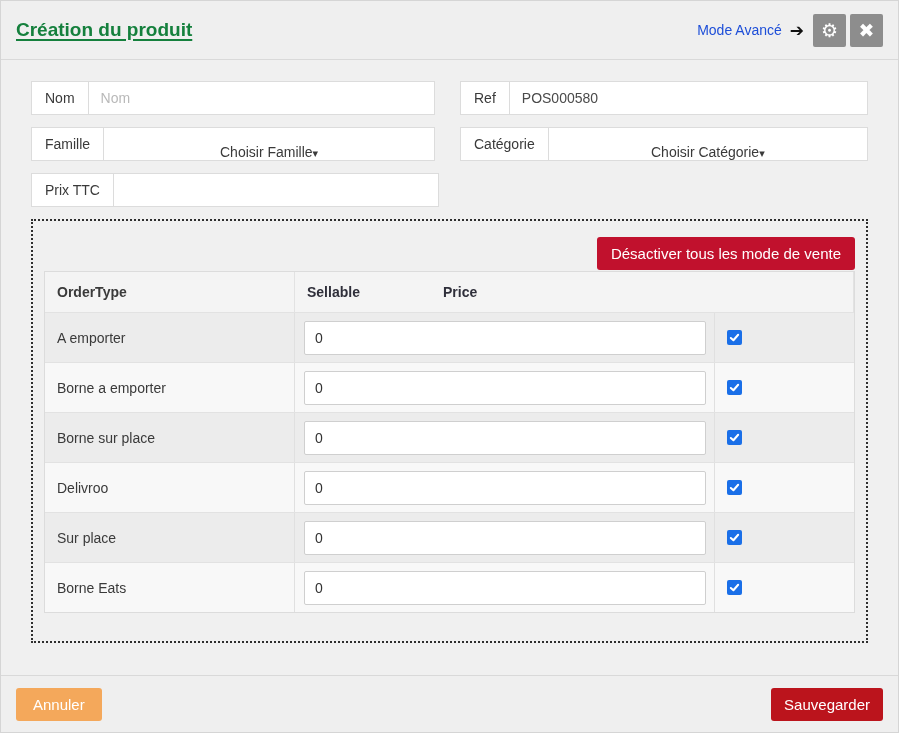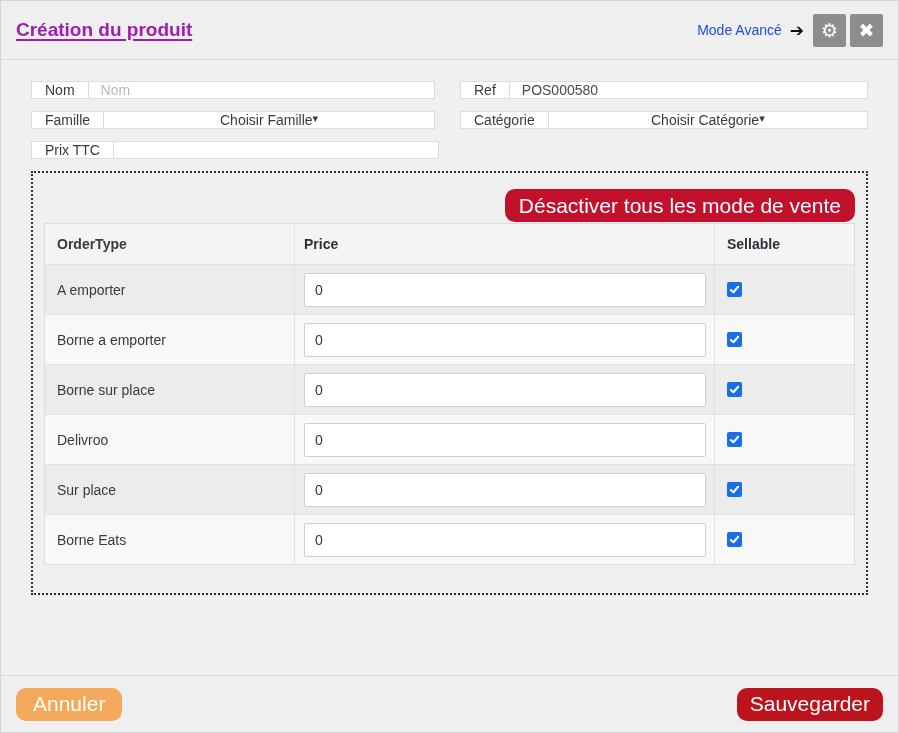--- a/index.html
+++ b/index.html
@@ -15,56 +15,56 @@
 
   
   .hdr {
     height:59px; flex:0 0 59px;
     display:flex; align-items:center; justify-content:space-between;
     padding:0 15px;
     background:#efefef;
     border-bottom:1px solid #d9d9d9;
   }
   .title {
-    font-size:19px; font-weight:700; color:#a21caf;
+    font-size:19px; font-weight:700; color:#15803d;
     text-decoration:underline;
     text-decoration-thickness:2px;
     text-underline-offset:3px;
   }
   .hdr-right { display:flex; align-items:center; }
   .mode-label { font-size:14px; color:#1d4ed8; margin-right:8px; }
   .arrow { font-size:17px; color:#111; margin-right:9px; line-height:1; }
   .icon-btn {
     width:33px; height:33px;
     background:#8d8d8d; border:none; border-radius:2px;
     color:#fff; font-size:19px; line-height:1;
     display:flex; align-items:center; justify-content:center;
     cursor:pointer;
   }
   .icon-btn + .icon-btn { margin-left:4px; }
 
   
   .main { flex:1 1 auto; padding:21px 30px 0 30px; }
 
   .form-row { display:flex; justify-content:space-between; margin-bottom:12px; }
-  .group { display:flex; height:18px; }
+  .group { display:flex; height:34px; }
   .group.gl { width:404px; }
   .group.gr { width:408px; }
   .addon {
     background:#fff; border:1px solid #dcdcdc;
     display:flex; align-items:center;
     padding:0 13px; font-size:14px; color:#3a3a3a; white-space:nowrap;
   }
   .seg { background:#fff; border:1px solid #dcdcdc; border-left:none; }
   input.seg {
     flex:1; padding:0 12px; font-size:14px; color:#4a4a4a; outline:none; min-width:0;
   }
   input::placeholder { color:#b9b9b9; opacity:1; }
   .dd {
-    flex:1; display:flex; align-items:flex-start; justify-content:center; 
+    flex:1; display:flex; align-items:flex-end; justify-content:center; 
     font-size:14px; color:#3a3a3a; cursor:pointer;
     font-family:inherit;
   }
   .caret { font-size:11px; color:#3a3a3a; }
 
   .addon-center { justify-content:center; font-size:15px; }
   .w-couleur { width:152px; }
   .swatch-cell { width:97px; display:flex; align-items:center; justify-content:center; }
   .swatch {
     width:26px; height:26px; border-radius:50%;
@@ -79,22 +79,22 @@
   }
 
   
   .dash {
     margin-top:8px;
     border:2px dotted #2e2e2e;
     padding:16px 11px 28px 11px;
   }
   .dash-top { display:flex; justify-content:flex-end; }
   .btn {
-    border:none; border-radius:10px; color:#fff;
-    font-size:21px; font-family:inherit;
+    border:none; border-radius:3px; color:#fff;
+    font-size:15px; font-family:inherit;
     height:33px; padding:0 14px; cursor:pointer;
   }
   .btn-danger { background:var(--danger,#c1112d); }
 
   .tbl { margin-top:1px; border:1px solid #dcdcdc; background:#fff; }
   .trow, .thead { display:flex; }
   .thead { height:40px; background:#f4f4f4; }
   .th {
     display:flex; align-items:center; padding-left:12px;
     font-size:14px; font-weight:700; color:#2f2f3a;
@@ -190,22 +190,22 @@
     </div>
 
     <div class="dash">
       <div class="dash-top">
         <button class="btn btn-danger">Désactiver tous les mode de vente</button>
       </div>
 
       <div class="tbl">
         <div class="thead">
           <div class="th c-type">OrderType</div>
+          <div class="th c-sell" style="border-right:none;">Sellable</div>
           <div class="th c-price">Price</div>
-          <div class="th c-sell" style="border-right:none;">Sellable</div>
         </div>
 
         <div class="trow">
           <div class="td c-type">A emporter</div>
           <div class="td c-price">
             <input class="price-input" type="text" value="0" style="">
           </div>
           <div class="td c-sell">
             <span class="checkbox">
               <svg width="11" height="11" viewBox="0 0 12 12">

